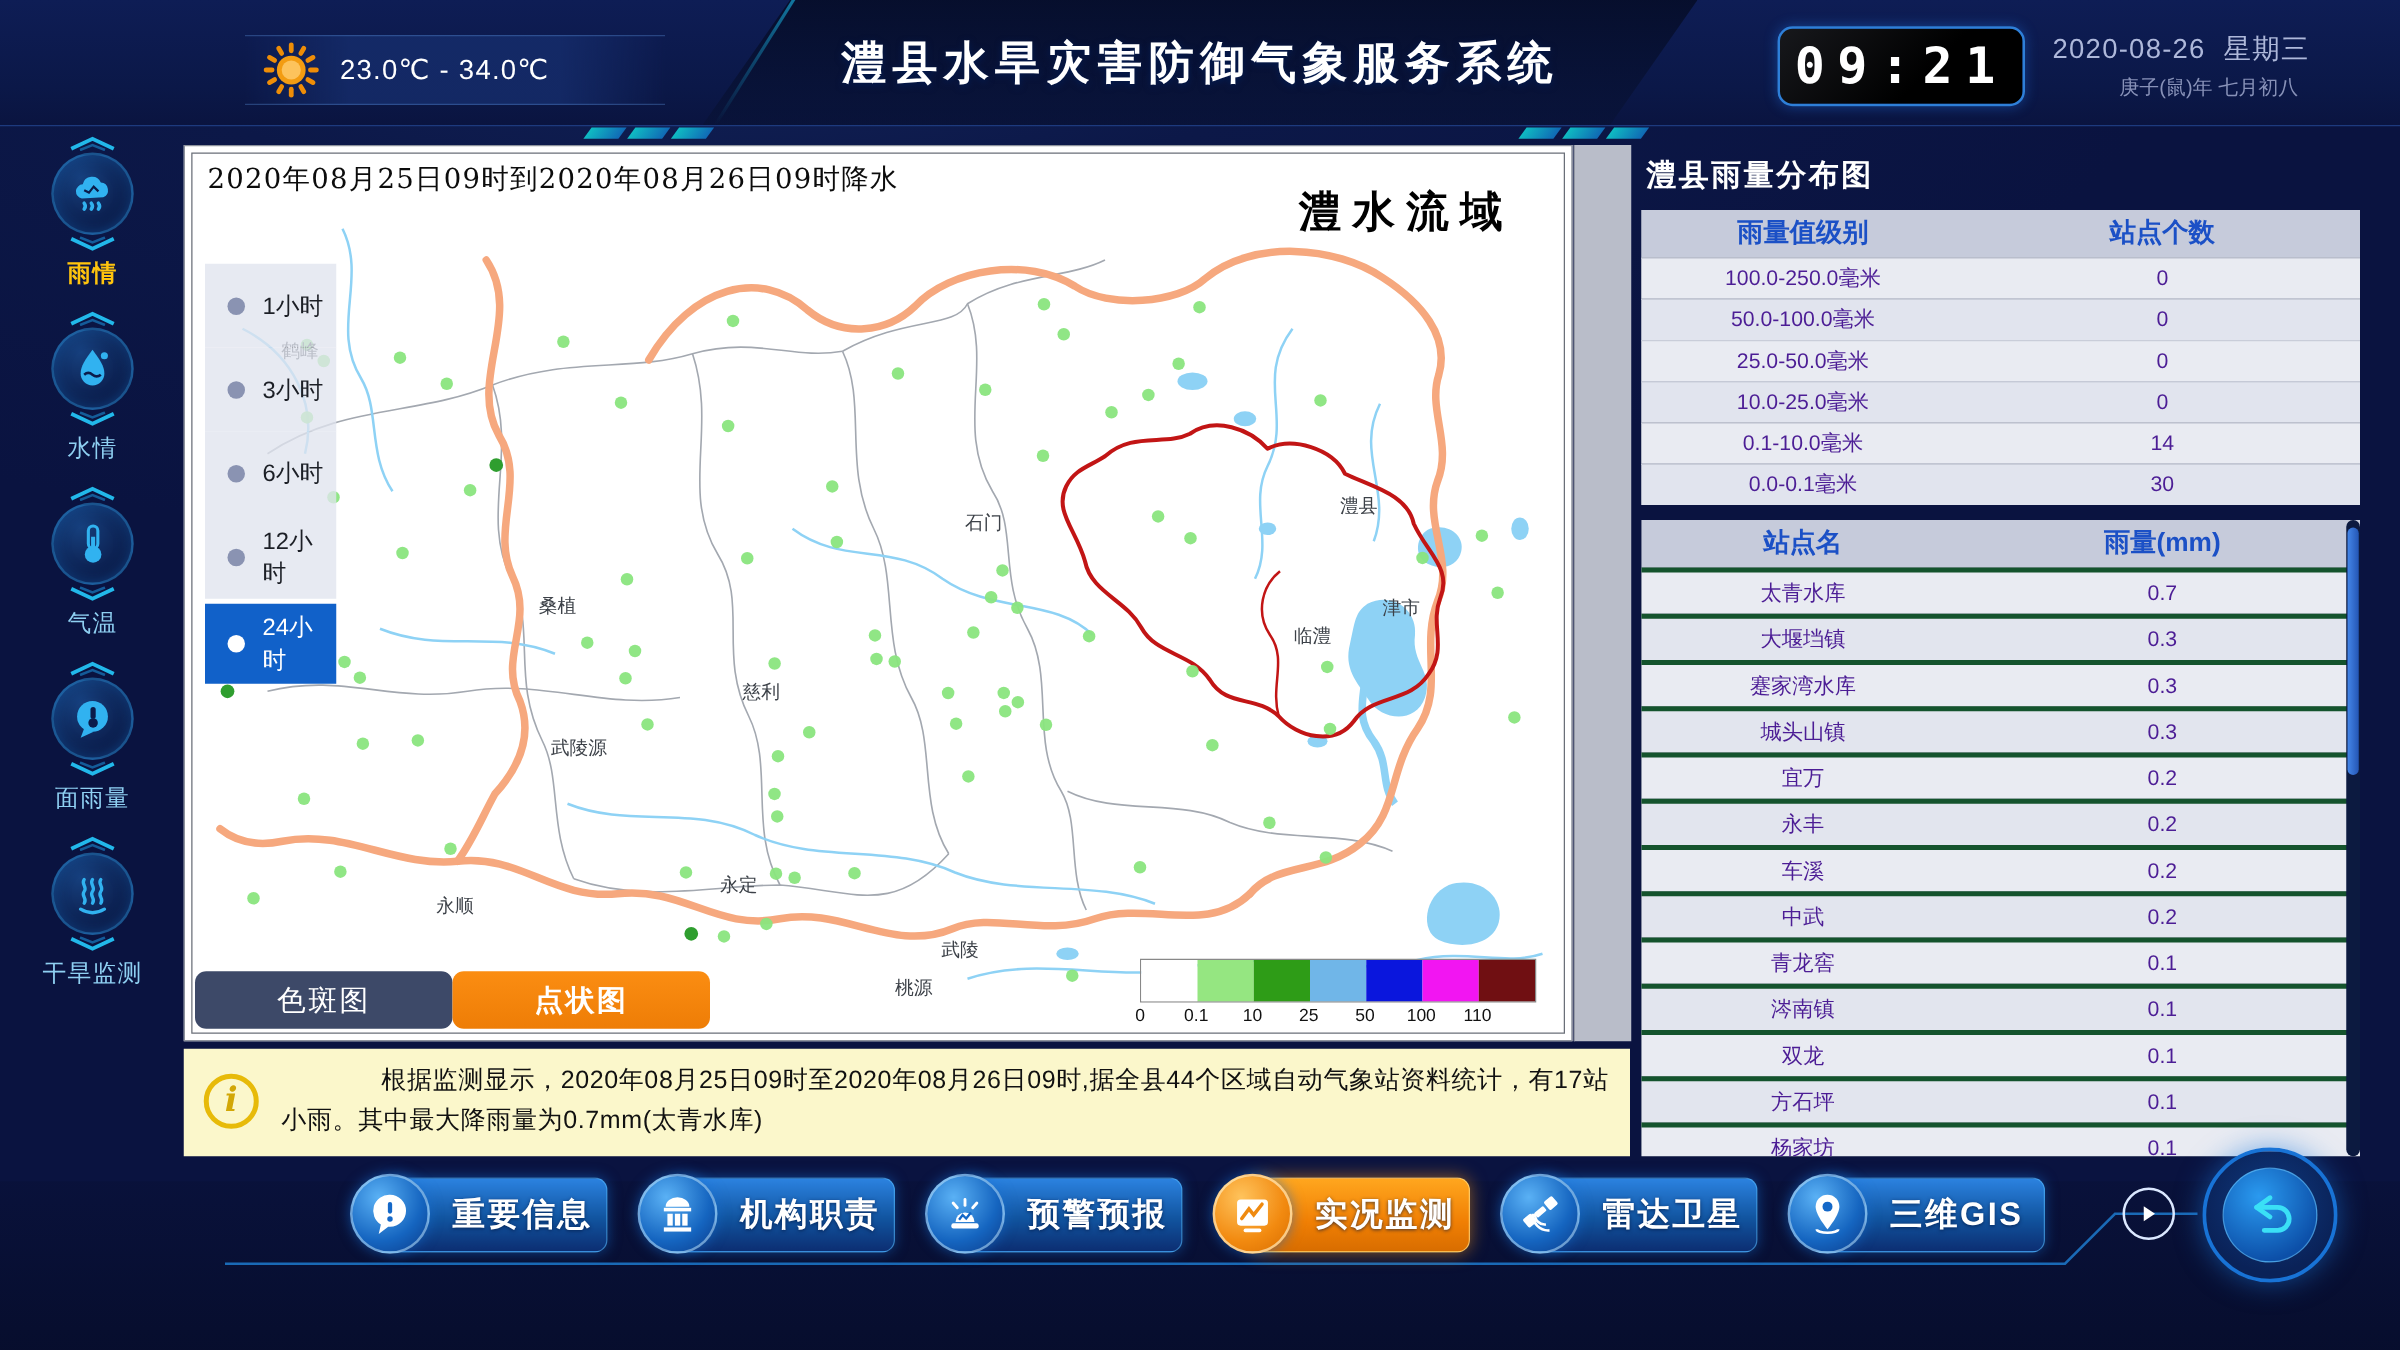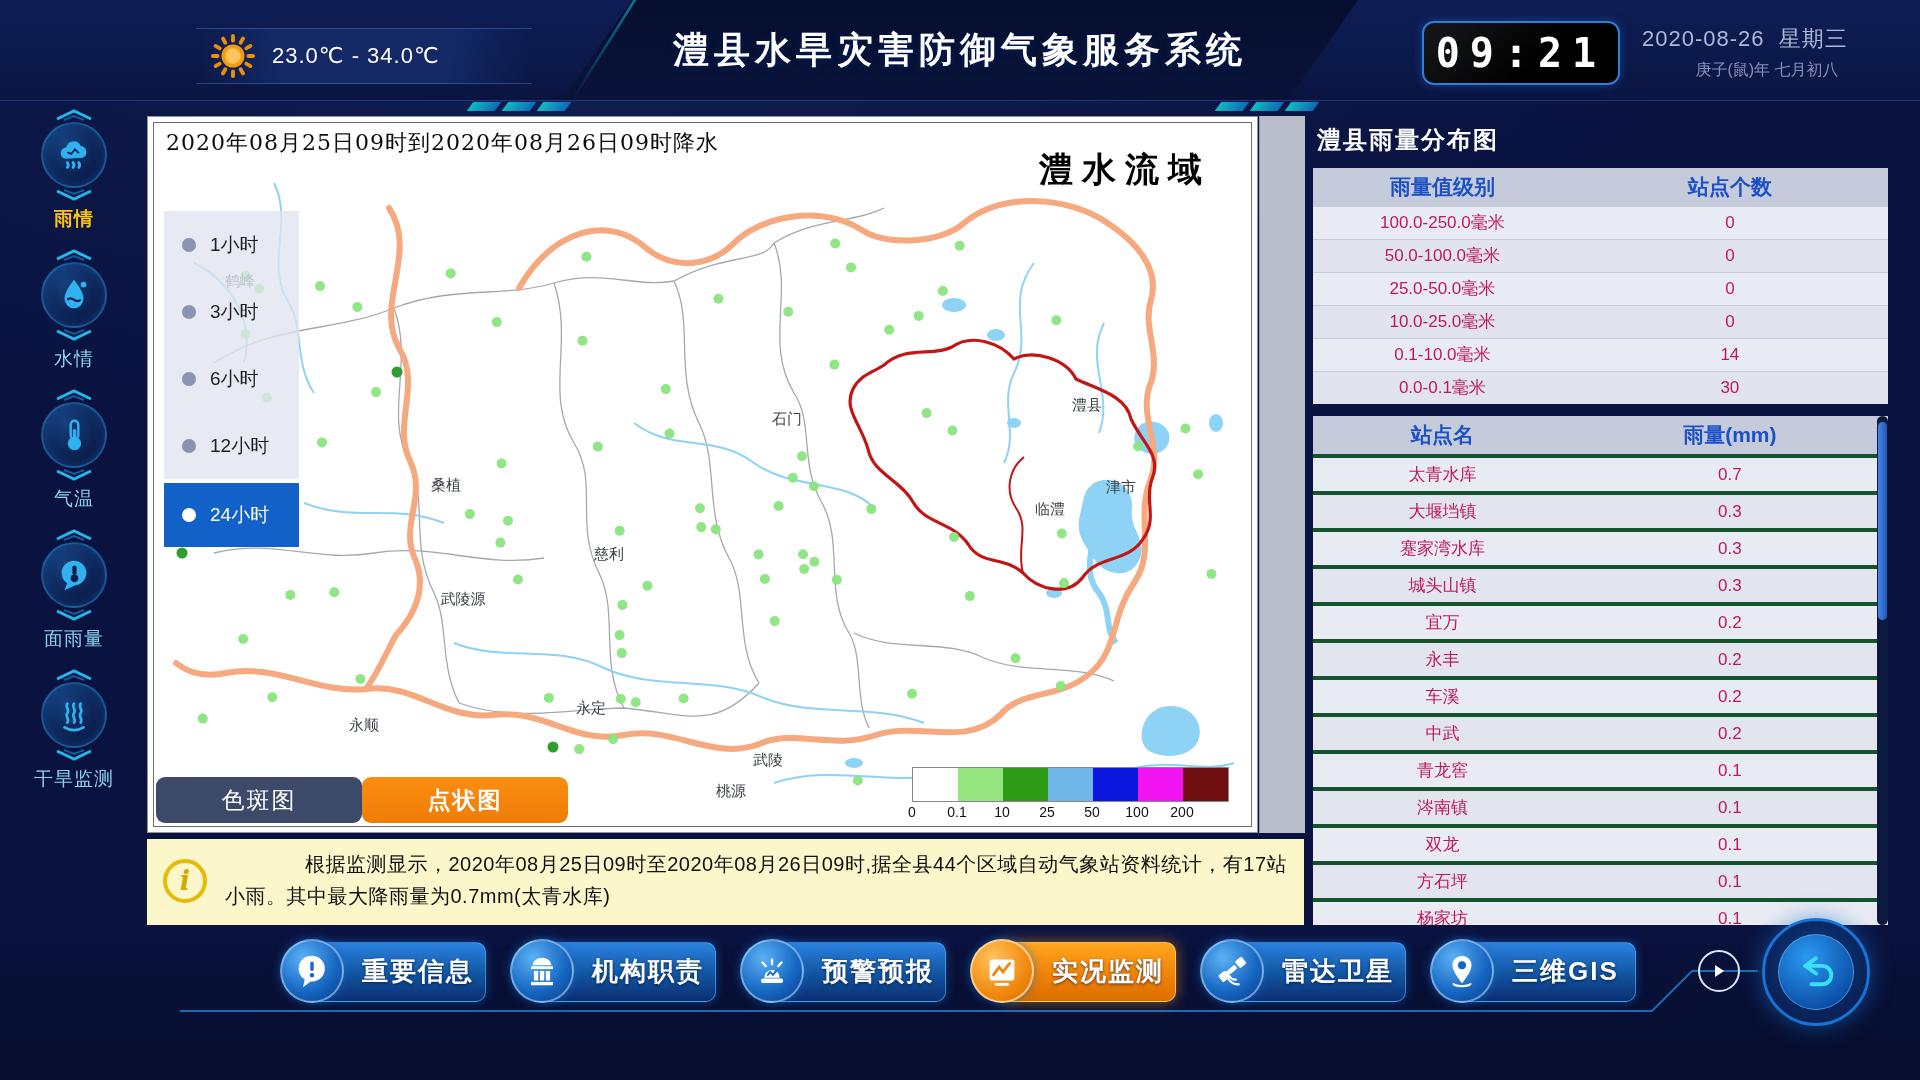--- a/index.html
+++ b/index.html
@@ -49,21 +49,21 @@
   .map-panel{position:absolute;left:147px;top:116px;width:1157px;height:717px;}
   .map-frame{position:absolute;left:0;top:0;width:1111px;height:717px;background:#fff;
     border:1px solid #8d929c;box-sizing:border-box;}
   .plot{position:absolute;left:5px;top:5px;right:5px;bottom:5px;border:1px solid #6a6f78;overflow:hidden;background:#fff;}
   .plot svg{position:absolute;left:0;top:0;}
   .map-title{position:absolute;left:12px;top:5px;font-family:"DejaVu Serif","Liberation Serif",serif;
     font-size:22px;color:#0c0c0c;letter-spacing:1px;}
   .basin-label{position:absolute;right:40px;top:24px;font-family:"DejaVu Serif","Liberation Serif",serif;
     font-size:34px;font-weight:bold;color:#000;letter-spacing:9px;}
   .place{position:absolute;transform:translate(-50%,-50%);font-size:15px;color:#3c4148;white-space:nowrap;}
-  .ts{position:absolute;left:10px;top:88px;width:135px;}
+  .ts{position:absolute;left:10px;top:88px;width:105px;}
   .ts-opt{height:67px;display:flex;align-items:center;gap:14px;padding-left:18px;
     background:rgba(224,228,238,.78);cursor:pointer;box-sizing:border-box;}
   .ts-opt .dot{width:14px;height:14px;border-radius:50%;background:#8a93b2;flex:0 0 auto;}
   .ts-opt .ts-label{font-size:19px;color:#1c1f26;}
   .ts-opt.active{background:#1161c9;height:64px;margin-top:4px;}
   .ts-opt.active .dot{background:#fff;}
   .ts-opt.active .ts-label{color:#fff;}
   .legend{position:absolute;left:758px;top:644px;}
   .legend-cells{display:flex;border:1px solid #888;}
   .legend-cell{width:45px;height:33px;}
@@ -83,21 +83,21 @@
     font-family:"DejaVu Serif","Liberation Serif",serif;font-style:italic;font-weight:bold;
     font-size:27px;text-align:center;line-height:36px;}
   .notice p{margin:0;position:absolute;left:78px;right:12px;top:9px;font-size:20px;line-height:32px;
     color:#111;text-indent:4em;letter-spacing:.5px;}
   
   .right-panel{position:absolute;left:1313px;top:116px;width:575px;height:814px;}
   .panel-title{margin:0;position:absolute;left:4px;top:8px;font-size:24px;font-weight:bold;color:#fff;letter-spacing:2px;}
   .table{position:absolute;left:0;width:575px;background:#0d1838;}
   .t-head,.t-row{display:grid;grid-template-columns:45% 55%;}
   .t-hcell{background:#c6cbdb;color:#1b50c6;font-weight:bold;font-size:21px;text-align:center;}
-  .t-cell{color:#be185d;font-size:17px;text-align:center;}
+  .t-cell{color:#4c1d95;font-size:17px;text-align:center;}
   .rain-table{top:52px;}
   .rain-table .t-hcell{line-height:38px;}
   .rain-table .t-row .t-cell{line-height:32px;background:#e9ebf2;border-top:1px solid #c9cdd9;}
   .rain-table .t-row.alt .t-cell{background:#e1e4ee;}
   .station-table{top:300px;height:509px;overflow:hidden;}
   .station-table .t-hcell{line-height:38px;}
   .station-table .t-row .t-cell{line-height:33px;background:#e9ebf2;border-top:4px solid #14532d;}
   .station-table .t-row.alt .t-cell{background:#e2e5ee;}
   .vscroll{position:absolute;right:0px;top:300px;width:11px;height:509px;background:#0c1a40;border-radius:6px;}
   .vscroll .thumb{position:absolute;left:1px;top:6px;width:9px;height:198px;border-radius:5px;
@@ -461,21 +461,21 @@
               <div class="legend-cell" style="background: rgb(242, 21, 242);"></div>
               <div class="legend-cell" style="background: rgb(112, 15, 18);"></div>
             </div>
           <div class="legend-ticks" id="legend-ticks">
               <span class="legend-tick" style="left: 0px;">0</span>
               <span class="legend-tick" style="left: 45px;">0.1</span>
               <span class="legend-tick" style="left: 90px;">10</span>
               <span class="legend-tick" style="left: 135px;">25</span>
               <span class="legend-tick" style="left: 180px;">50</span>
               <span class="legend-tick" style="left: 225px;">100</span>
-              <span class="legend-tick" style="left: 270px;">200</span>
+              <span class="legend-tick" style="left: 270px;">110</span>
             </div>
         </div>
         <div class="vbtns" id="view-buttons">
             <button class="vbtn inactive">色斑图</button>
             <button class="vbtn active">点状图</button>
           </div>
       </div>
     </div>
     <div class="map-strip"></div>
   </section>

